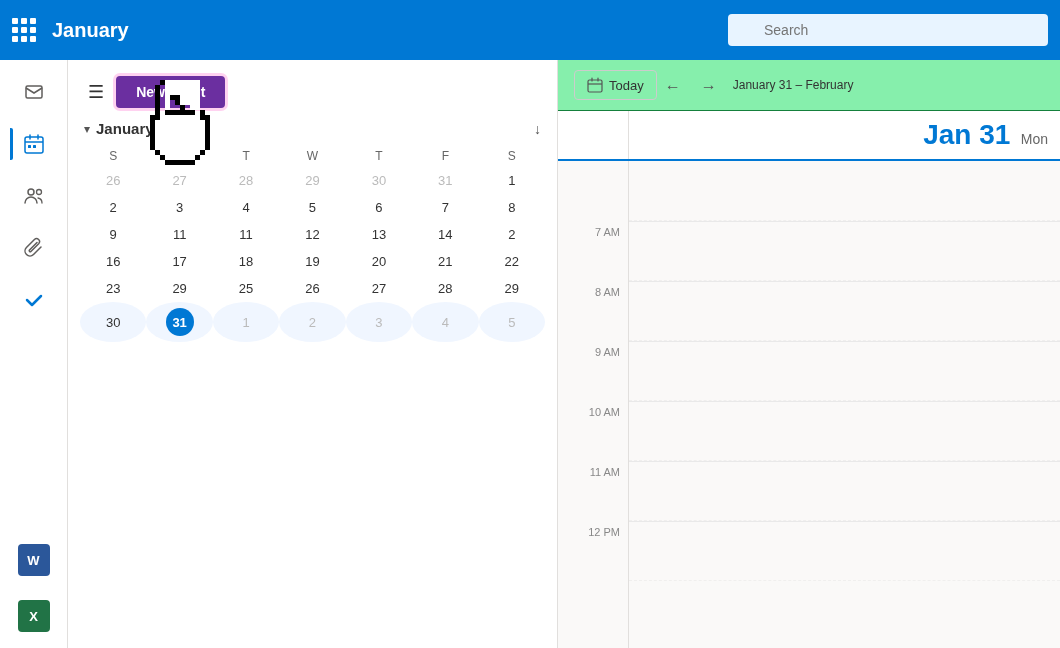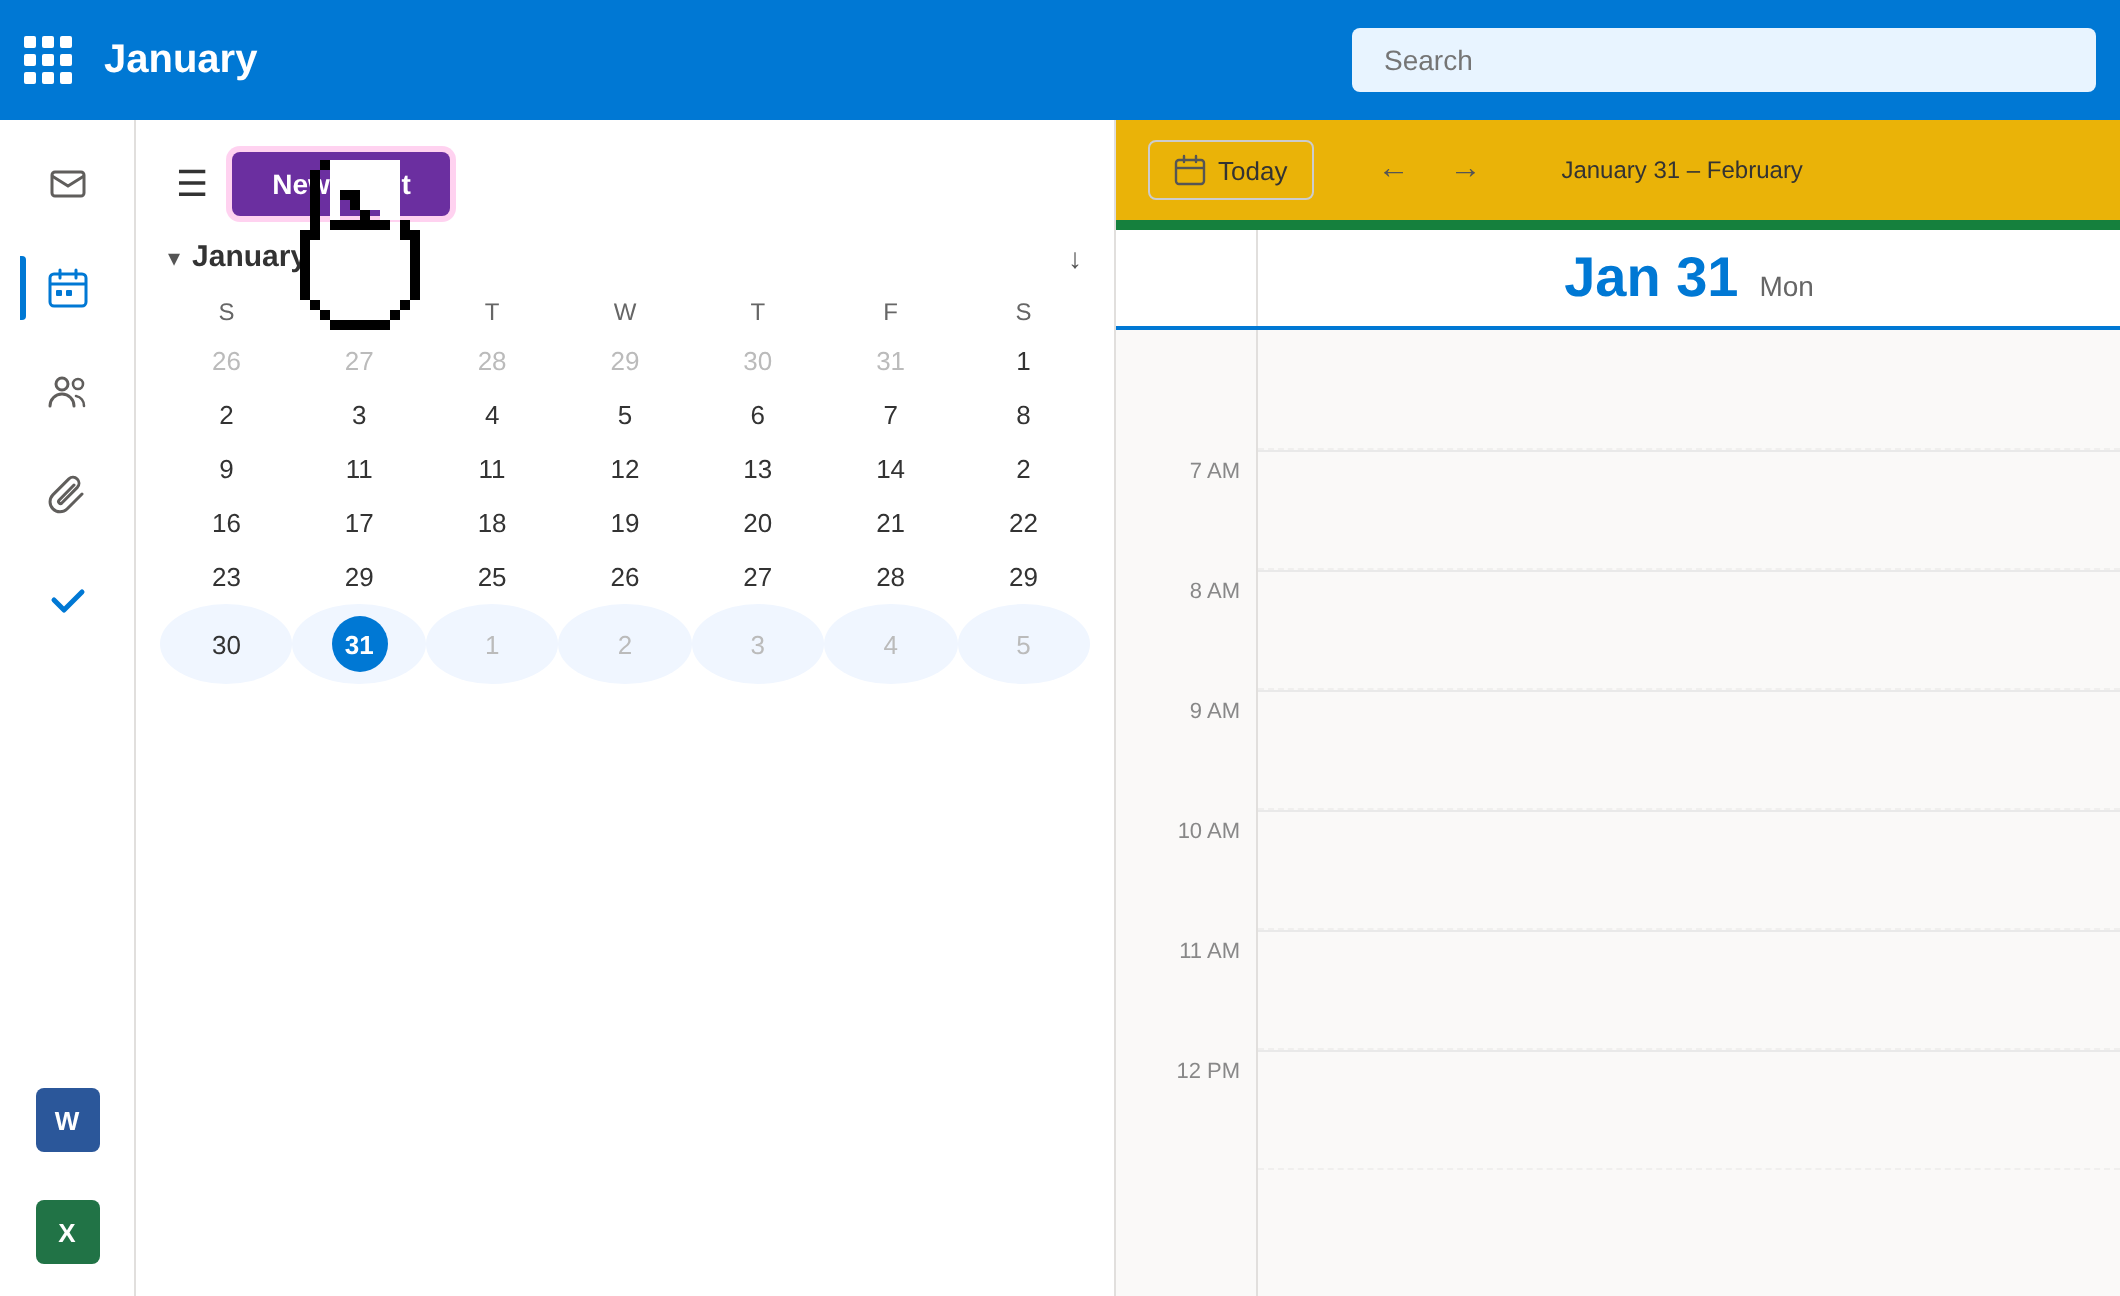--- a/index.html
+++ b/index.html
@@ -29,24 +29,24 @@
     .topbar-title {
       color: white;
       font-size: 20px;
       font-weight: 600;
       margin-right: auto;
     }
     .topbar-search {
       background: #e8f4ff;
       border: none;
       border-radius: 4px;
-      padding: 8px 16px 8px 16px;
+      padding: 8px 16px 8px 36px;
       font-size: 14px;
       color: #333;
-      width: 372px;
+      width: 320px;
       outline: none;
       position: relative;
     }
     .search-wrapper {
       position: relative;
       display: flex;
       align-items: center;
     }
     .search-icon-top {
       position: absolute;
@@ -232,23 +232,23 @@
     .calendar-main {
       flex: 1;
       display: flex;
       flex-direction: column;
       background: #faf9f8;
     }
     .cal-nav-bar {
       display: flex;
       align-items: center;
       padding: 10px 16px;
-      background: #eab308;
-      border-bottom: 5px solid #15803d;
-      gap: 24px;
+      background: #86efac;
+      border-bottom: 1px solid #15803d;
+      gap: 0;
     }
     .cal-nav-today-btn {
       display: flex;
       align-items: center;
       gap: 6px;
       background: none;
       border: 1px solid #ccc;
       border-radius: 4px;
       padding: 6px 12px;
       font-size: 13px;
@@ -274,21 +274,21 @@
       margin-left: 8px;
     }
     .cal-header-cols {
       display: flex;
       background: white;
       border-bottom: 2px solid #0078d4;
     }
     .time-gutter { width: 70px; flex-shrink: 0; }
     .day-col-header {
       flex: 1;
-      text-align: center;
+      text-align: right;
       padding: 8px 12px;
       border-left: 1px solid #e1dfdd;
     }
     .day-col-header .day-num {
       font-size: 28px;
       font-weight: 700;
       color: #0078d4;
     }
     .day-col-header .day-name {
       font-size: 14px;

